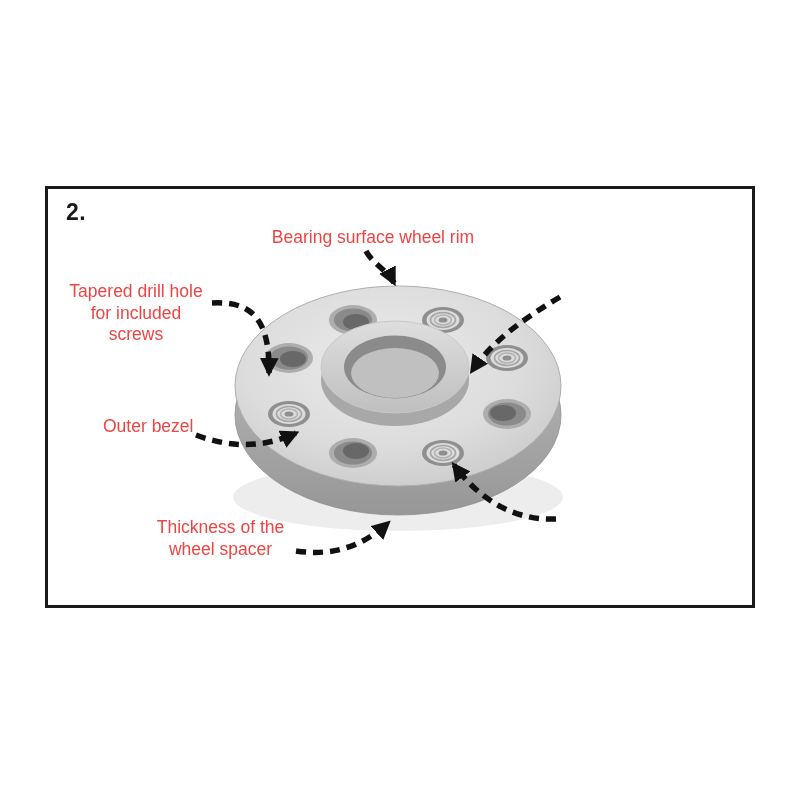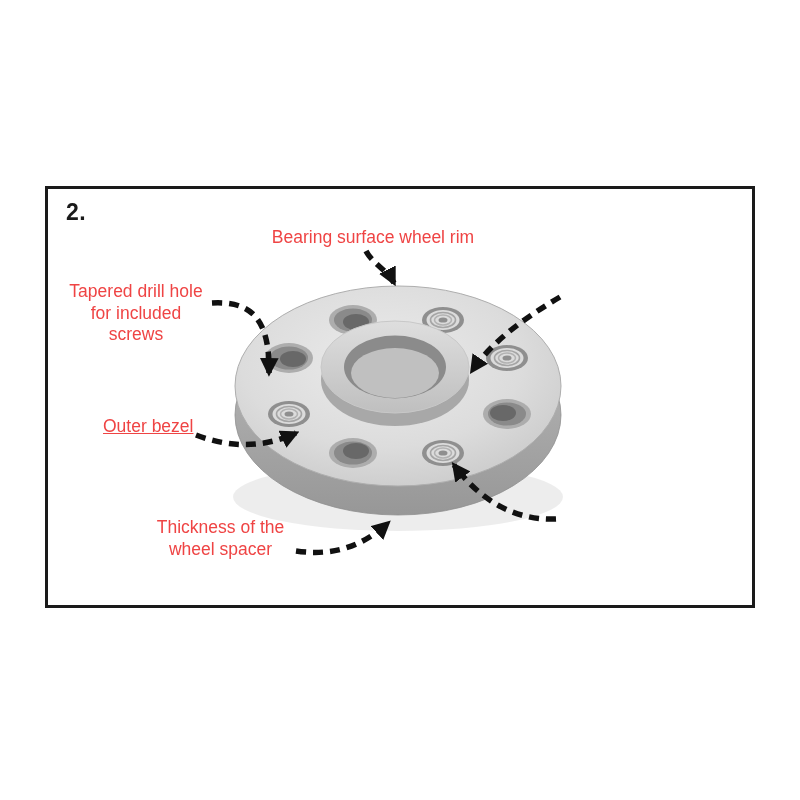--- a/index.html
+++ b/index.html
@@ -14,21 +14,21 @@
     position:absolute; left:18px; top:10px;
     font-size:23px; font-weight:bold; letter-spacing:0.5px;
   }
   .label {
     position:absolute; font-size:17.5px; line-height:1.24;
     white-space:pre-line; text-align:center; color:#ef4444;
   }
   #lbl-bearing   { left:200px; top:38px;  width:250px; }
   #lbl-tapered   { left:2px;   top:76px;  width:172px;margin-top:16px; }
   #lbl-center    { left:465px; top:70px;  width:228px; }
-  #lbl-bezel     { left:55px;  top:227px; width:130px; text-align:left;text-decoration:underline; }
+  #lbl-bezel     { left:55px;  top:227px; width:130px; text-align:left; }
   #lbl-thickness { left:85px;  top:328px; width:175px; }
   #lbl-thread    { left:440px; top:325px; width:258px; }
 
   .spacer-art { position:absolute; left:175px; top:80px; width:350px; height:270px; }
   .arrows     { position:absolute; left:0; top:0; width:704px; height:416px; pointer-events:none; }
   .arrows path.lead { fill:none; stroke:#111111; stroke-width:5.5; stroke-dasharray:10 7; }
 </style>
 </head>
 <body>
 

